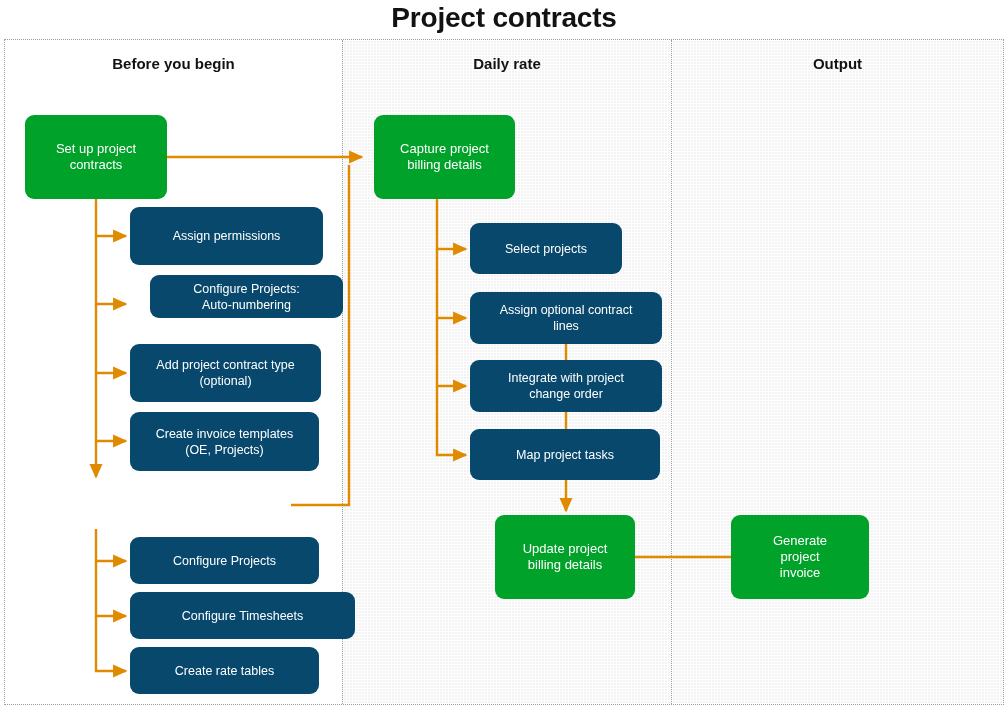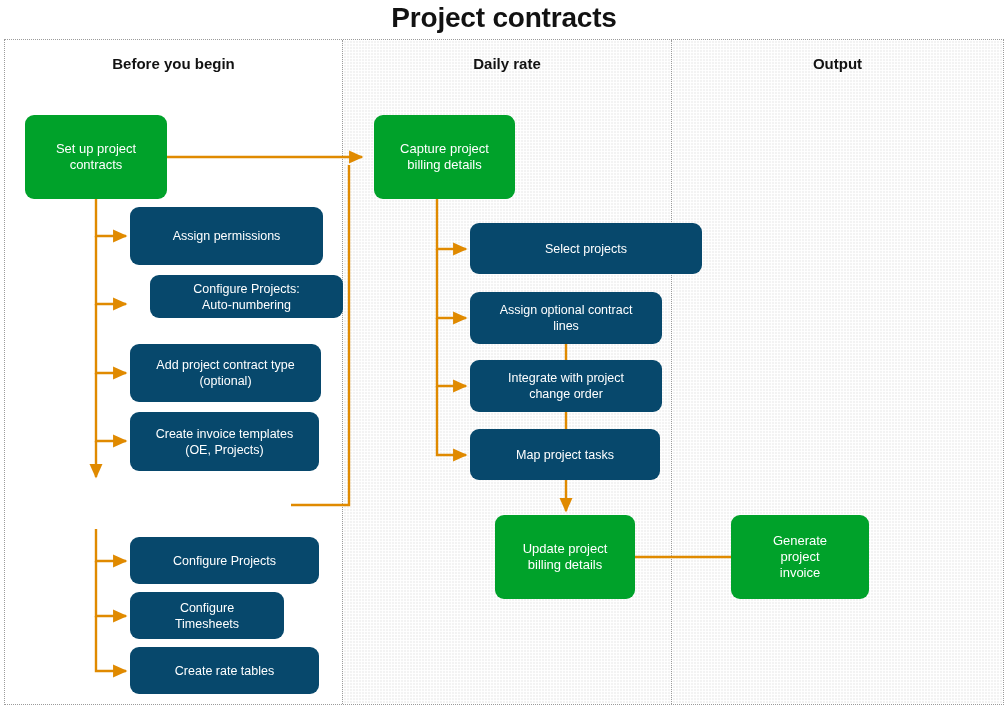--- a/index.html
+++ b/index.html
@@ -119,26 +119,26 @@
   .node.big   { font-size: 13px; }
 
   
   #n-setup-contracts     { left: 25px;  top: 115px; width: 142px; height: 84px; }
   #n-assign-permissions  { left: 130px; top: 207px; width: 193px; height: 58px; }
   #n-configure-autonum   { left: 130px; top: 275px; width: 193px; height: 43px; margin-left: 20px; }
   #n-add-contract-type   { left: 130px; top: 344px; width: 191px; height: 58px; }
   #n-create-inv-tpl      { left: 130px; top: 412px; width: 189px; height: 59px; }
   #n-setup-tm-billing    { left: 25px;  top: 481px; width: 266px; height: 48px; }
   #n-configure-projects  { left: 130px; top: 537px; width: 189px; height: 47px; }
-  #n-configure-timesheets{ left: 130px; top: 592px; width: 154px; height: 47px; }
+  #n-configure-timesheets{ left: 130px; top: 592px; width: 225px; height: 47px; }
   #n-create-rate-tables  { left: 130px; top: 647px; width: 189px; height: 47px; }
 
   
   #n-capture-billing     { left: 366px; top: 115px; width: 141px; height: 84px; margin-left: 8px; }
-  #n-select-projects     { left: 470px; top: 223px; width: 232px; height: 51px; }
+  #n-select-projects     { left: 470px; top: 223px; width: 152px; height: 51px; }
   #n-assign-contract-lines{left: 470px; top: 292px; width: 192px; height: 52px; }
   #n-integrate-change-ord{ left: 470px; top: 360px; width: 192px; height: 52px; }
   #n-map-project-tasks   { left: 470px; top: 429px; width: 190px; height: 51px; }
   #n-update-billing      { left: 495px; top: 515px; width: 140px; height: 84px; }
 
   
   #n-generate-invoice    { left: 731px; top: 515px; width: 138px; height: 84px; }
 </style>
 </head>
 <body>

